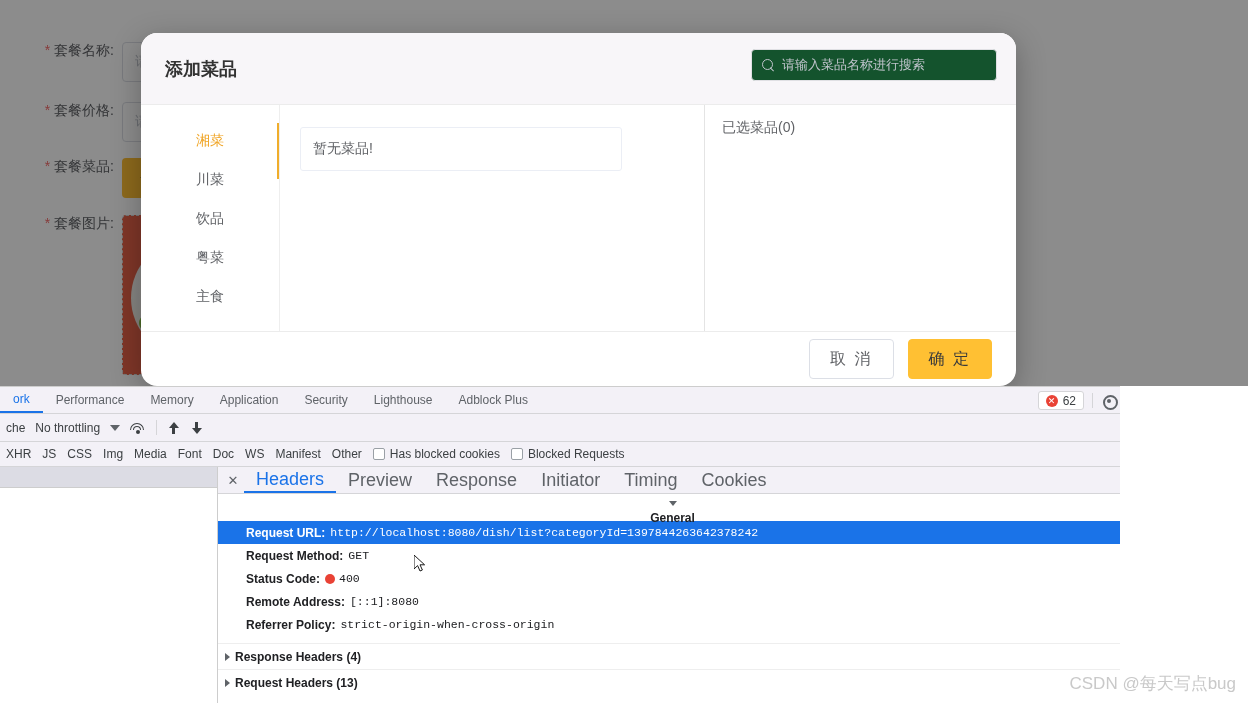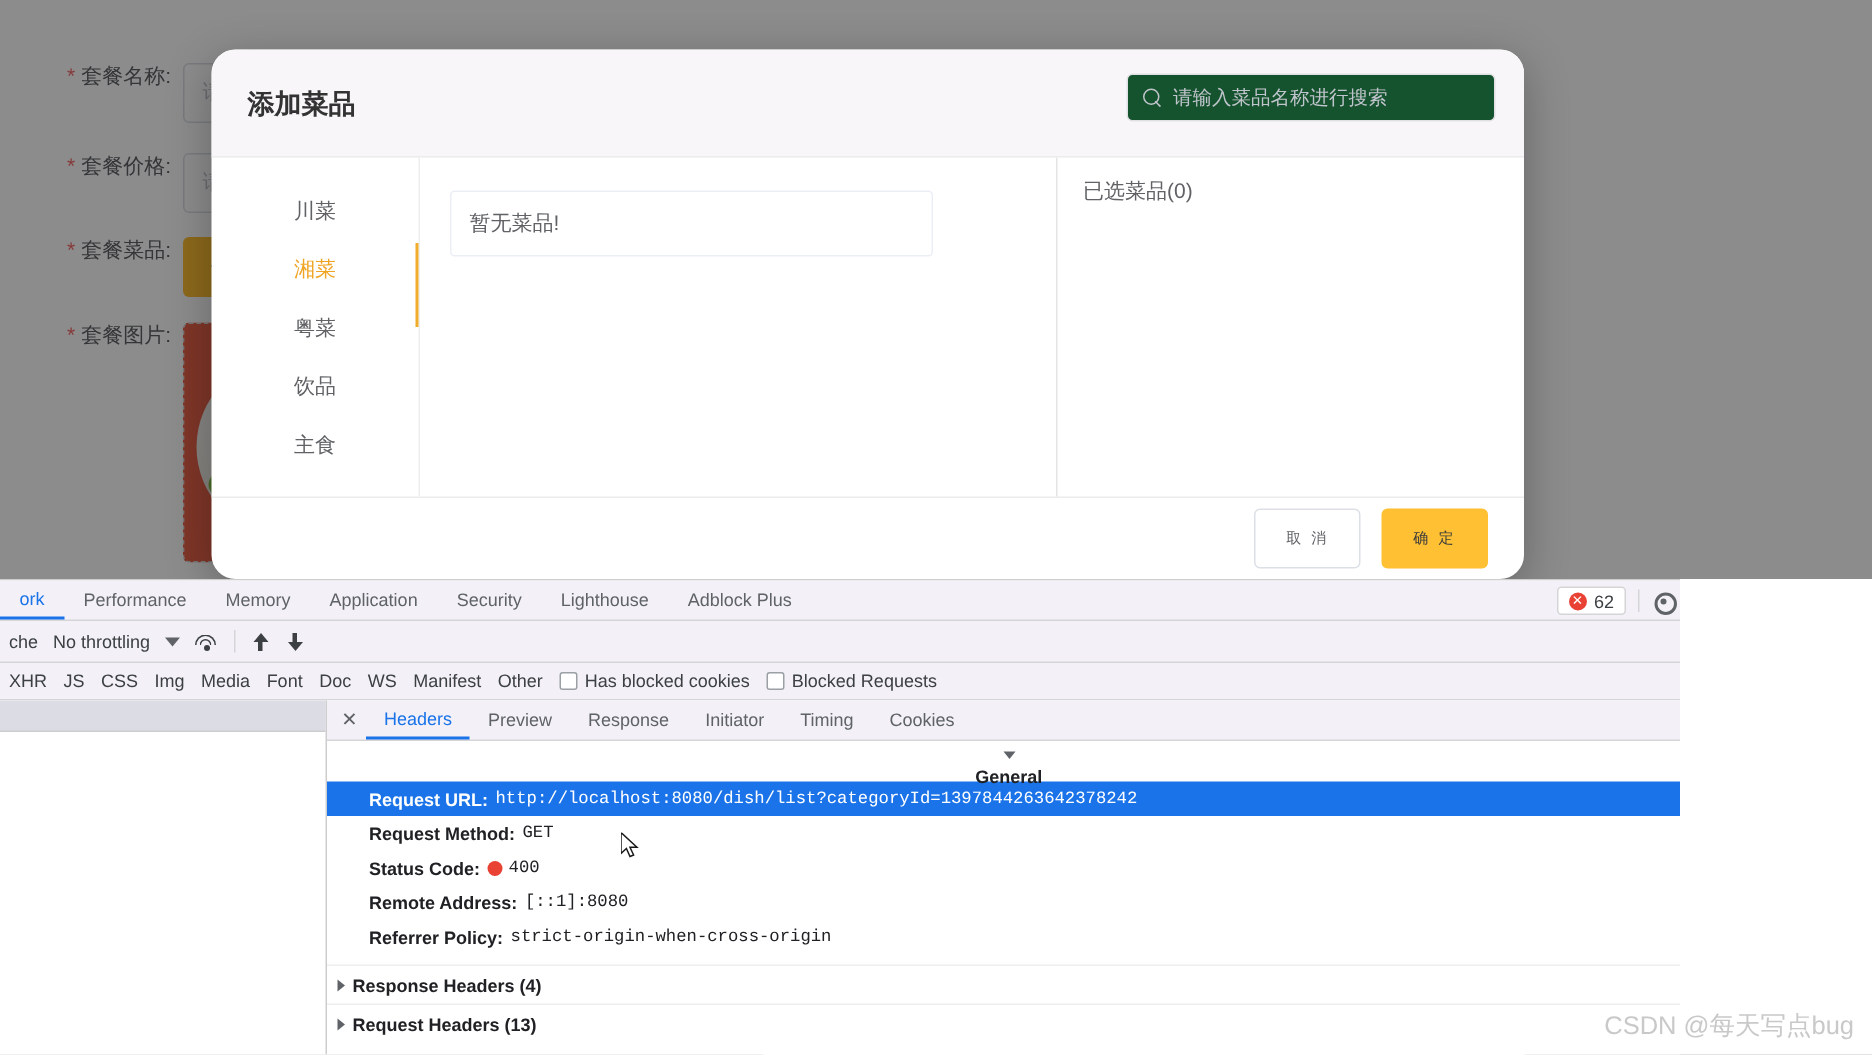--- a/index.html
+++ b/index.html
@@ -120,21 +120,21 @@
   .sel-title { font-size: 14px; color: #606266; }
 
   .modal-footer {
     height: 55px; border-top: 1px solid #ececec;
     display: flex; justify-content: flex-end; align-items: center;
     padding: 0 24px; gap: 14px;
   }
   .btn {
     height: 40px; min-width: 66px; padding: 0 20px; border-radius: 4px;
     display: flex; align-items: center; justify-content: center;
-    font-size: 10px; letter-spacing: 2px;
+    font-size: 16px; letter-spacing: 2px;
   }
   .btn-cancel { background: #fff; border: 1px solid #dcdfe6; color: #606266; }
   .btn-confirm { background: #ffc033; color: #3b3b3b; border: 1px solid #ffc033; }
 
   
   .devtools {
     position: absolute; left: 0; top: 386px; width: 1120px; height: 317px;
     background: #ffffff; border-top: 1px solid #cdcdcd;
     font-family: "Liberation Sans", "DejaVu Sans", sans-serif;
     z-index: 20;
@@ -236,21 +236,21 @@
   .detail-tabs {
     height: 27px; background: #f3f1f7; border-bottom: 1px solid #d5d5d8;
     display: flex; align-items: stretch; padding-left: 4px;
   }
   .close-x {
     width: 22px; display: flex; align-items: center; justify-content: center;
     font-size: 13px; color: #5f6368;
   }
   .d-tab {
     padding: 0 12px; display: flex; align-items: center;
-    font-size: 12px; color: #5f6368;
+    font-size: 18px; color: #5f6368;
   }
   .d-tab.active { color: #1a73e8; border-bottom: 2px solid #1a73e8; }
 
   .hdr-section { padding-top: 7px; }
   .sect-title {
     font-size: 12px; font-weight: bold; color: #202124;
     display: flex; align-items: center; gap: 5px; padding-left: 7px; height: 20px; flex-direction: column;
   }
   .tri-down { width: 0; height: 0; border-left: 4px solid transparent;
     border-right: 4px solid transparent; border-top: 5px solid #5f6368; }
@@ -343,24 +343,24 @@
       <div class="modal-title">添加菜品</div>
       <div class="modal-search">
         <span class="search-glyph"></span>
         <span class="ph">请输入菜品名称进行搜索</span>
       </div>
     </div>
 
     <div class="modal-body">
 
       <div class="cat-col">
+        <div class="cat-item active">湘菜</div>
         <div class="cat-item">川菜</div>
-        <div class="cat-item active">湘菜</div>
+        <div class="cat-item">饮品</div>
         <div class="cat-item">粤菜</div>
-        <div class="cat-item">饮品</div>
         <div class="cat-item">主食</div>
       </div>
 
       <div class="dish-col">
         <div class="dish-empty-box">暂无菜品!</div>
       </div>
 
       <div class="sel-col">
         <div class="sel-title">已选菜品(0)</div>
       </div>

